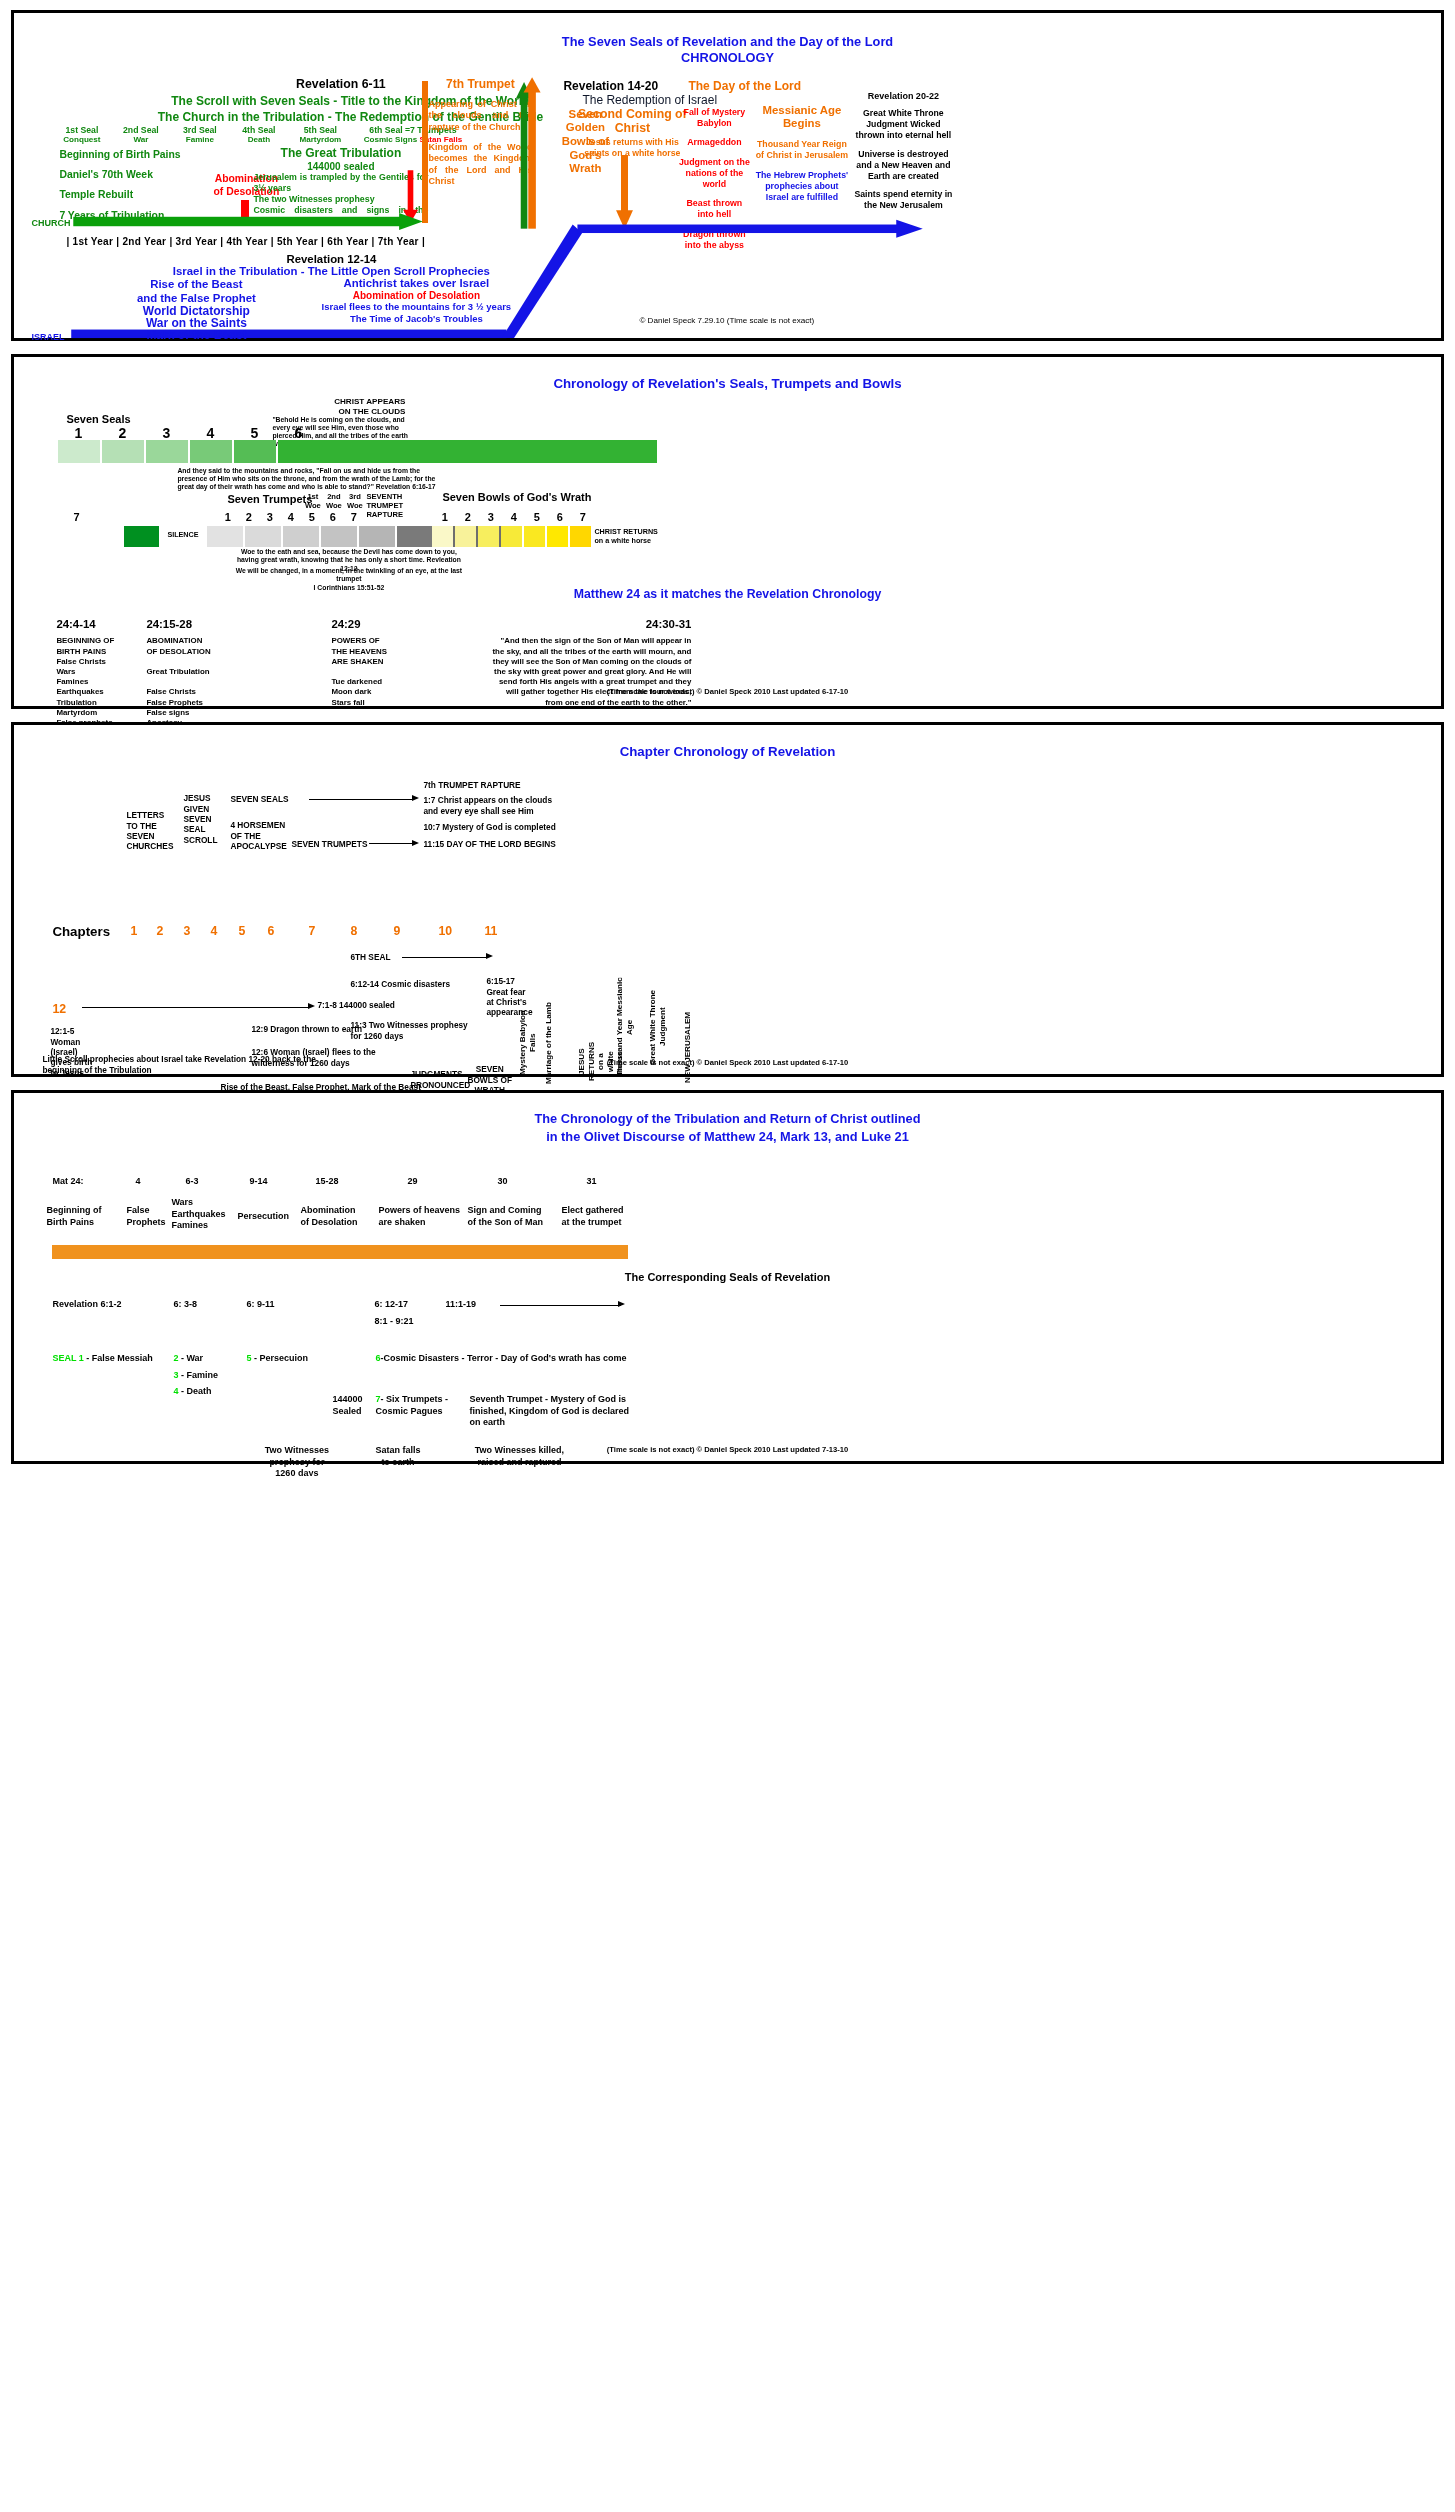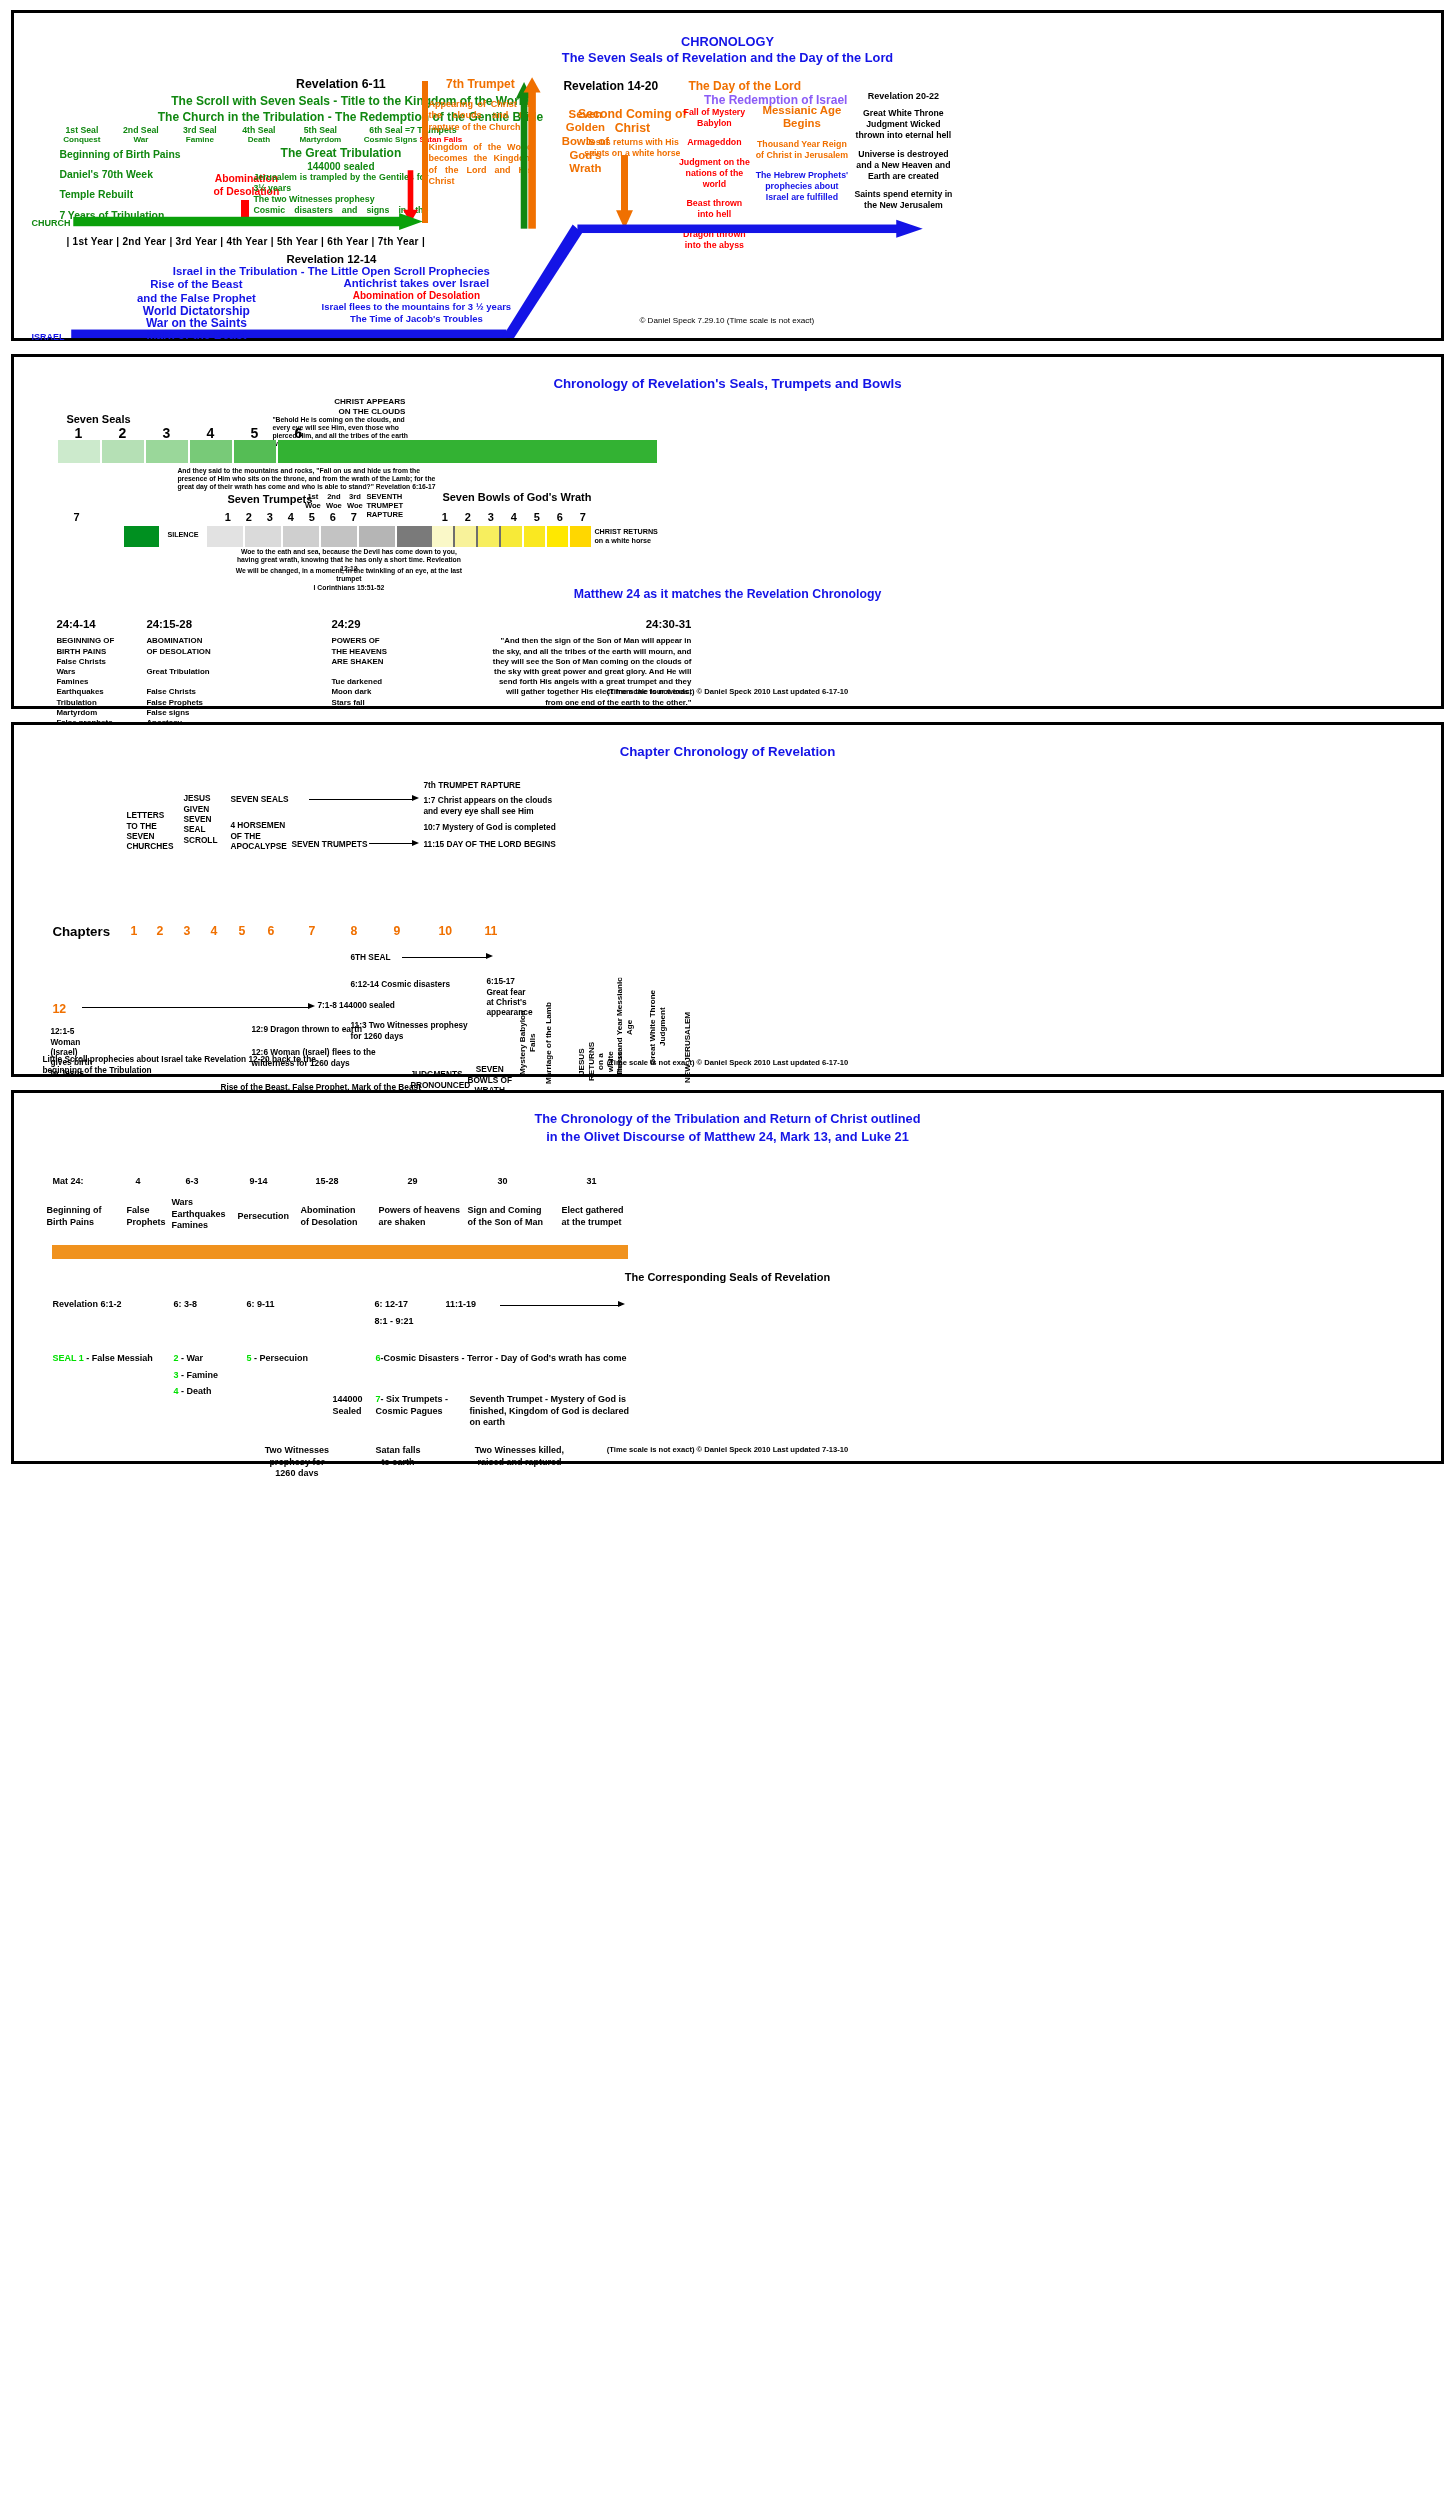--- a/index.html
+++ b/index.html
@@ -26,21 +26,21 @@
   .gtrib{left:239px;top:133px;width:175px;font-size:12px;font-weight:bold;color:#118811;text-align:center;}
   .gtrib2{left:239px;top:148px;width:175px;font-size:10px;font-weight:bold;color:#118811;text-align:center;}
   .gtrib3{left:239px;top:159px;width:175px;font-size:8.8px;font-weight:bold;color:#118811;line-height:11px;text-align:justify;}
   .redarrow{left:389px;top:157px;}
   .sevcol{left:414px;top:64px;width:104px;}
   .sevcol .h{font-size:12px;font-weight:bold;color:#f07000;text-align:center;}
   .sevcol p{font-size:9px;font-weight:bold;color:#f07000;line-height:11.4px;margin:8.5px 0 0 0;text-align:justify;}
   .orangebar-l{left:408px;top:68px;width:5.7px;height:142px;background:#f07000;}
   .rev1420{left:549px;top:66px;font-size:12px;font-weight:bold;color:#000;}
   .dayofLord{left:674px;top:66px;font-size:12px;font-weight:bold;color:#f07000;}
-  .redemIsr{left:568px;top:80px;width:265px;font-size:12px;font-weight:bold;color:#8b5cf6;text-align:right;}
+  .redemIsr{left:568px;top:80px;width:265px;font-size:12px;font-weight:normal;color:#0f172a;text-align:left;}
   .c-bowls{left:538px;top:95px;width:66px;text-align:center;font-size:11.4px;font-weight:bold;color:#f07000;line-height:13.7px;}
   .c-second{left:561px;top:94px;width:114px;text-align:center;}
   .c-second .t{font-size:12.3px;font-weight:bold;color:#f07000;line-height:14px;}
   .c-second .s{font-size:8.7px;font-weight:bold;color:#f07000;line-height:10.4px;margin-top:2.8px;}
   .c-second-bar{left:607px;top:142px;width:6.6px;height:57px;background:#f07000;}
   .c-red{left:663px;top:94px;width:74px;text-align:center;font-size:8.8px;font-weight:bold;color:#ff0000;line-height:11px;}
   .c-red div{margin-bottom:8.5px;}
   .c-mess{left:741px;top:91px;width:93px;text-align:center;}
   .c-mess .t{font-size:11.4px;font-weight:bold;color:#f07000;line-height:13.7px;}
   .c-mess .s{font-size:8.8px;font-weight:bold;color:#f07000;line-height:11px;margin-top:8.5px;}
@@ -109,22 +109,22 @@
   .seallbl{color:#00e000;font-weight:bold;}
   .p4foot{left:0;right:0;bottom:7.6px;text-align:center;font-size:7.6px;font-weight:bold;}
 </style>
 </head>
 <body>
 
 <div class="page">
 
 <div class="panel p1">
   <div class="abs p1-title ctr">
+    <div>The Seven Seals of Revelation and the Day of the Lord</div>
     <div>CHRONOLOGY</div>
-    <div>The Seven Seals of Revelation and the Day of the Lord</div>
   </div>
 
   <div class="abs rev611 ctr">Revelation 6-11</div>
   <div class="abs rev611sub ctr">
     <div>The Scroll with Seven Seals - Title to the Kingdom of the World</div>
     <div>The Church in the Tribulation - The Redemption of the Gentile Bride</div>
   </div>
 
   <div class="abs seals-row">
     <div class="seal-col" style="width:59px">

